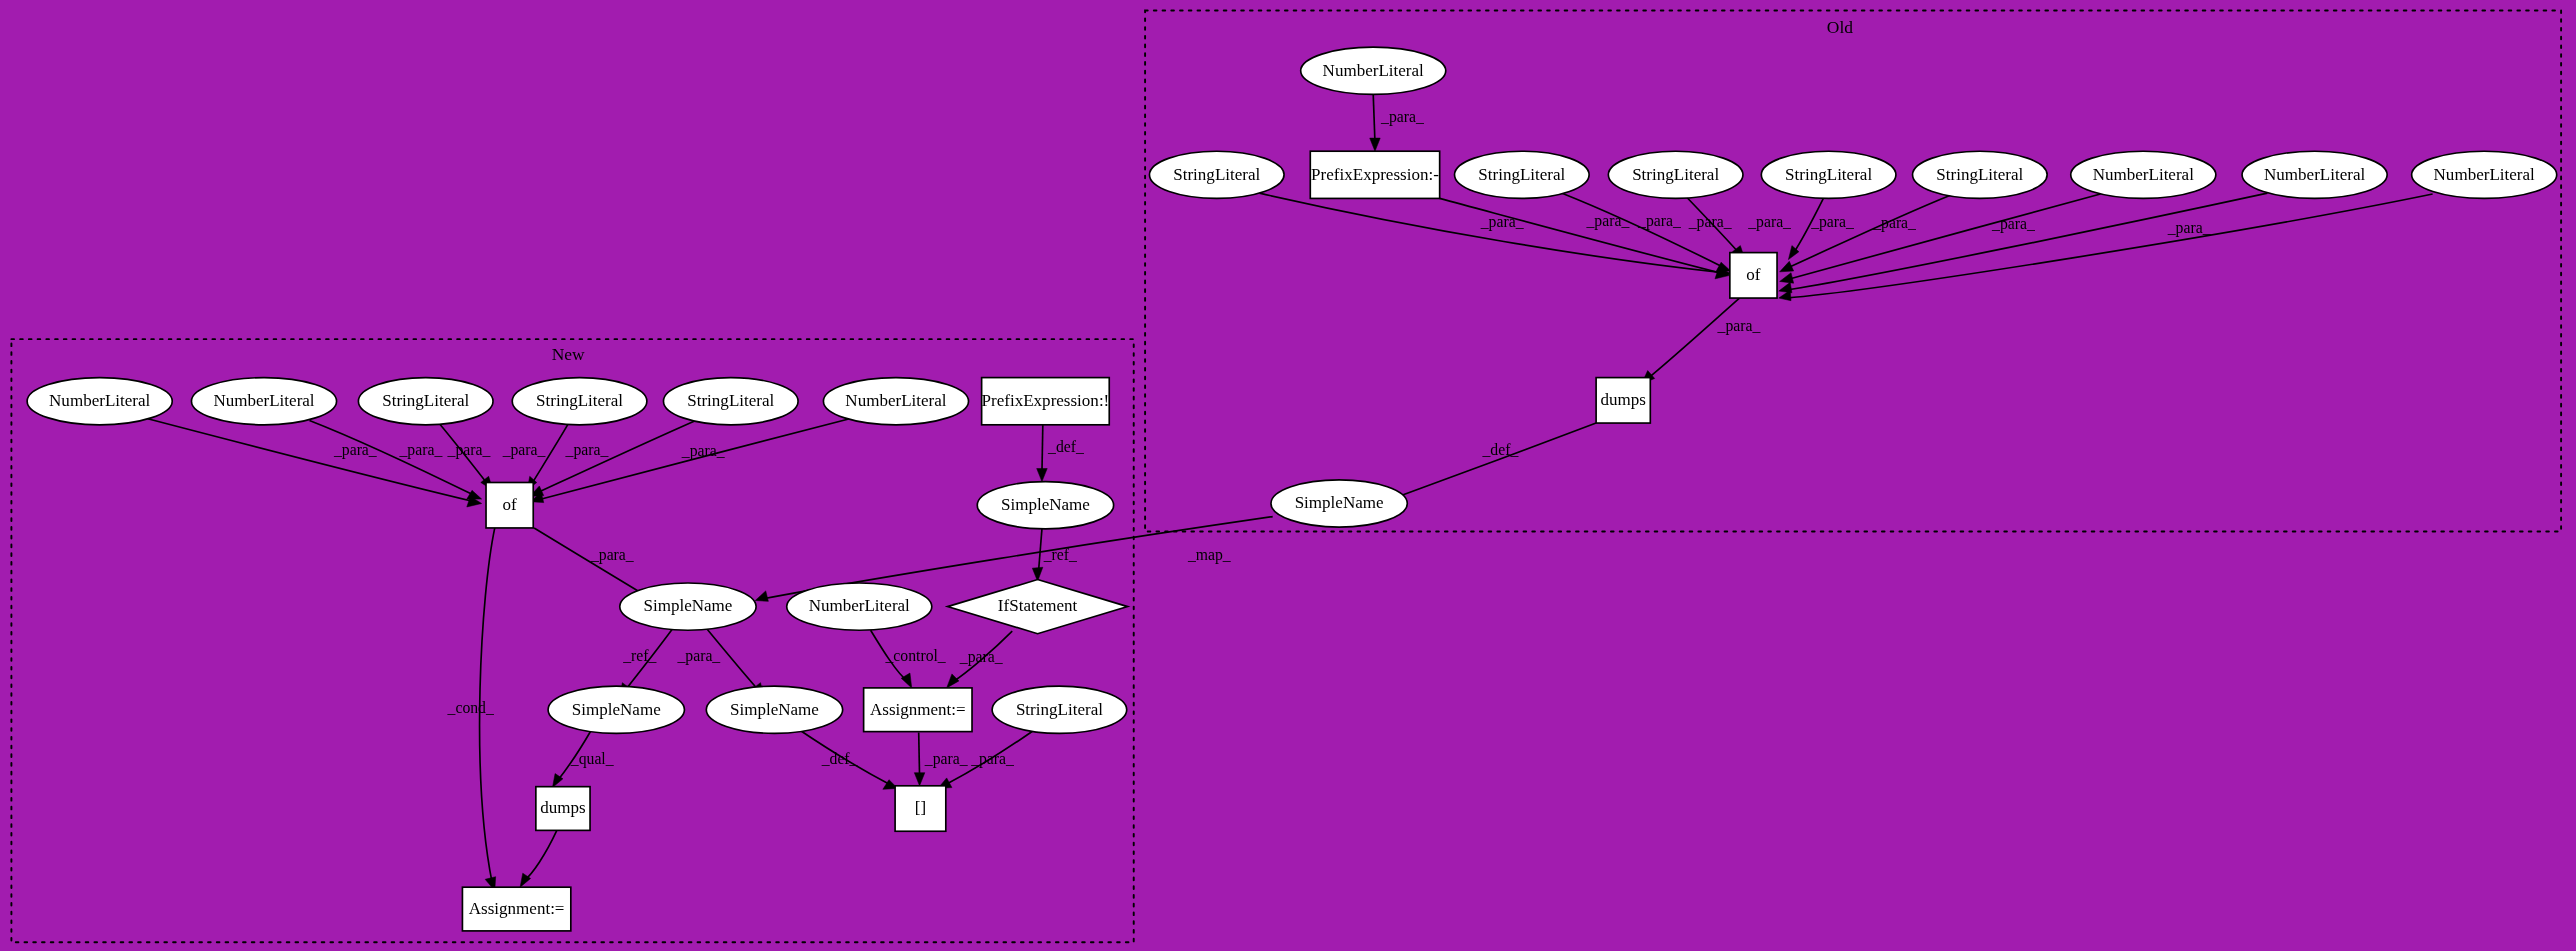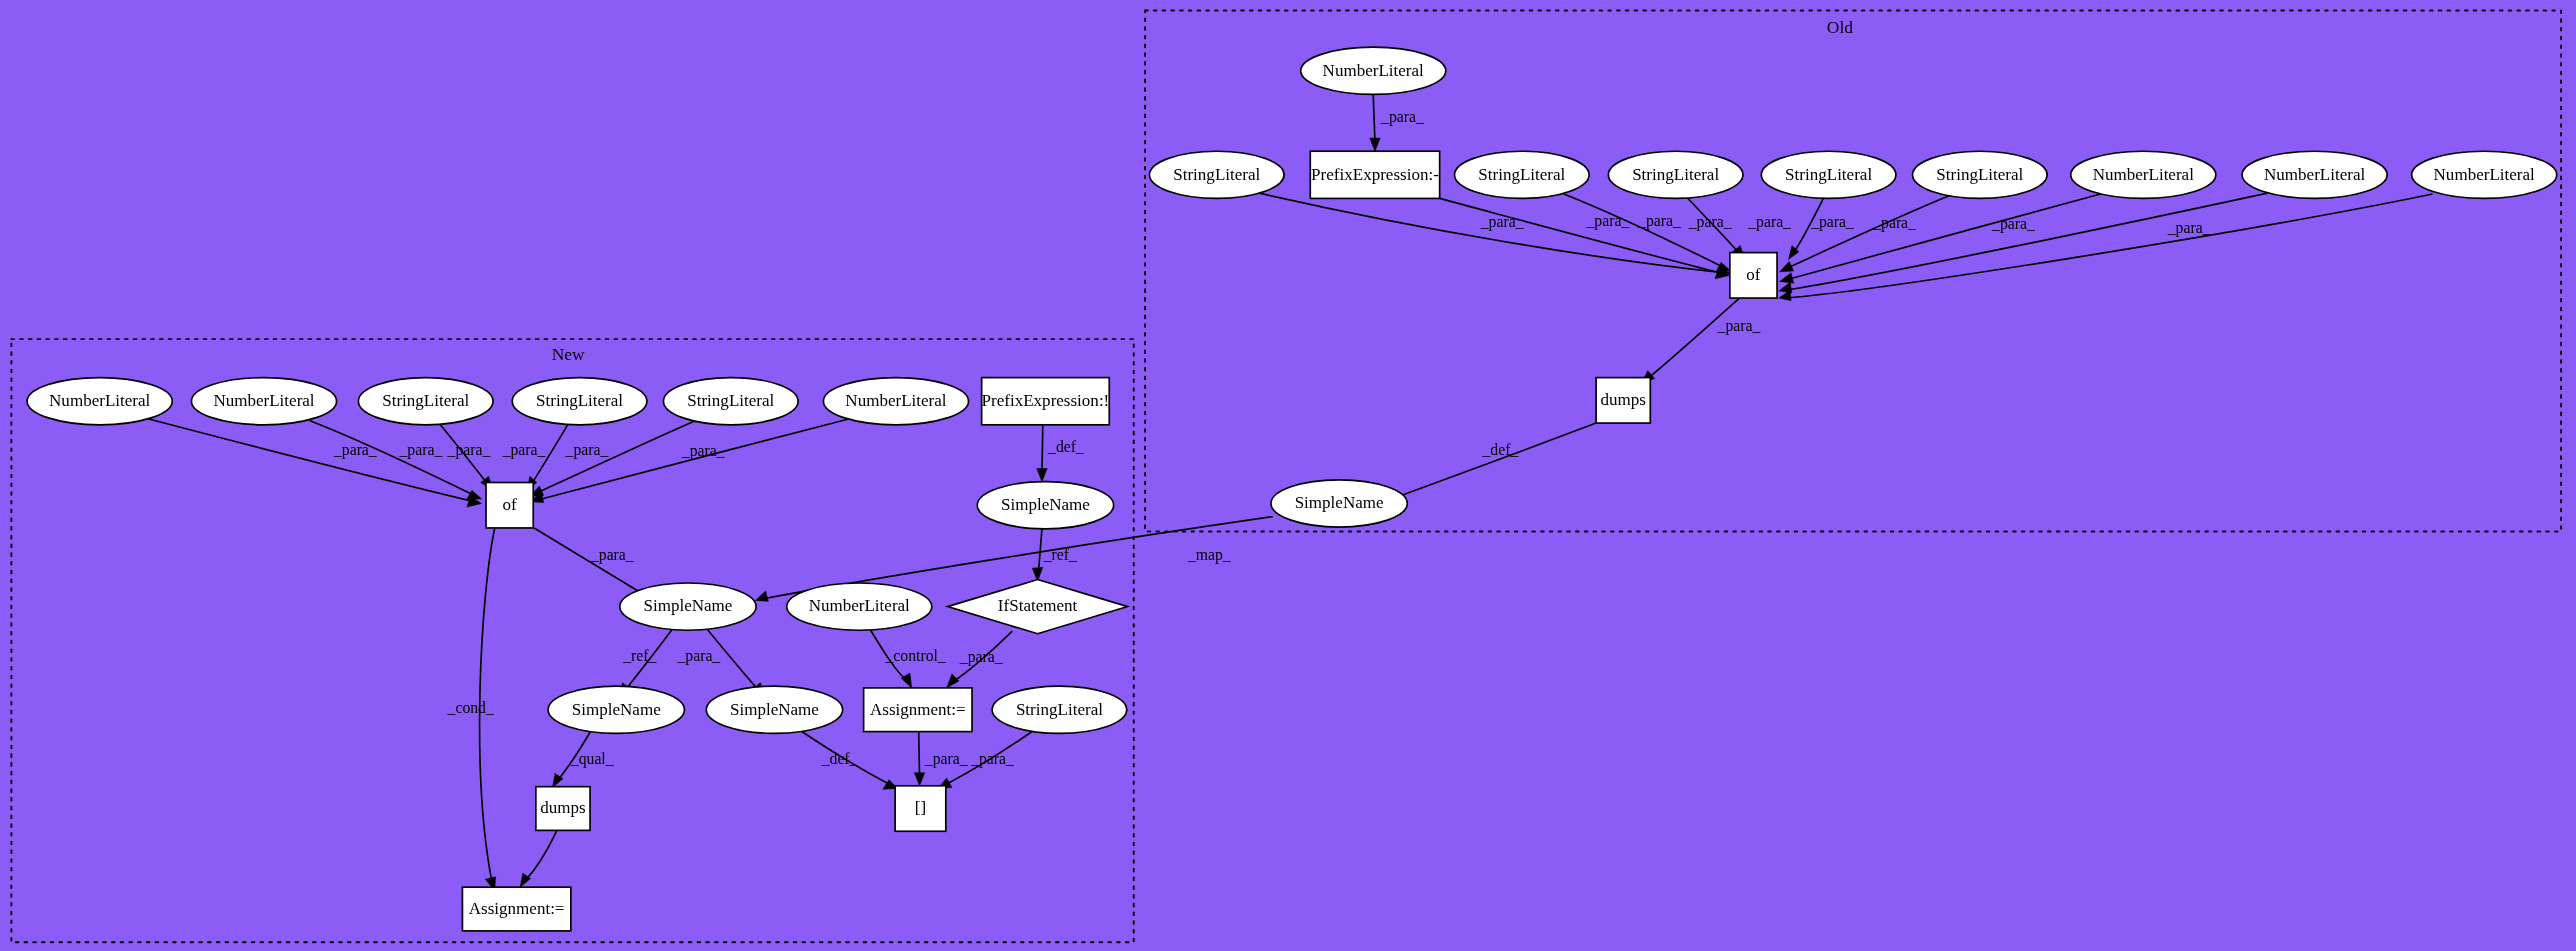--- a/index.html
+++ b/index.html
@@ -8,21 +8,21 @@
     padding: 0;
     background: #ffffff;
   }
   body {
     font-family: "Liberation Serif", "DejaVu Serif", serif;
   }
   #canvas {
     position: relative;
     width: 2576px;
     height: 951px;
-    background: #8b5cf6;
+    background: #a21caf;
     overflow: hidden;
   }
   svg.graph-layer {
     position: absolute;
     left: 0;
     top: 0;
     width: 2576px;
     height: 951px;
   }
   .cluster-rect {

